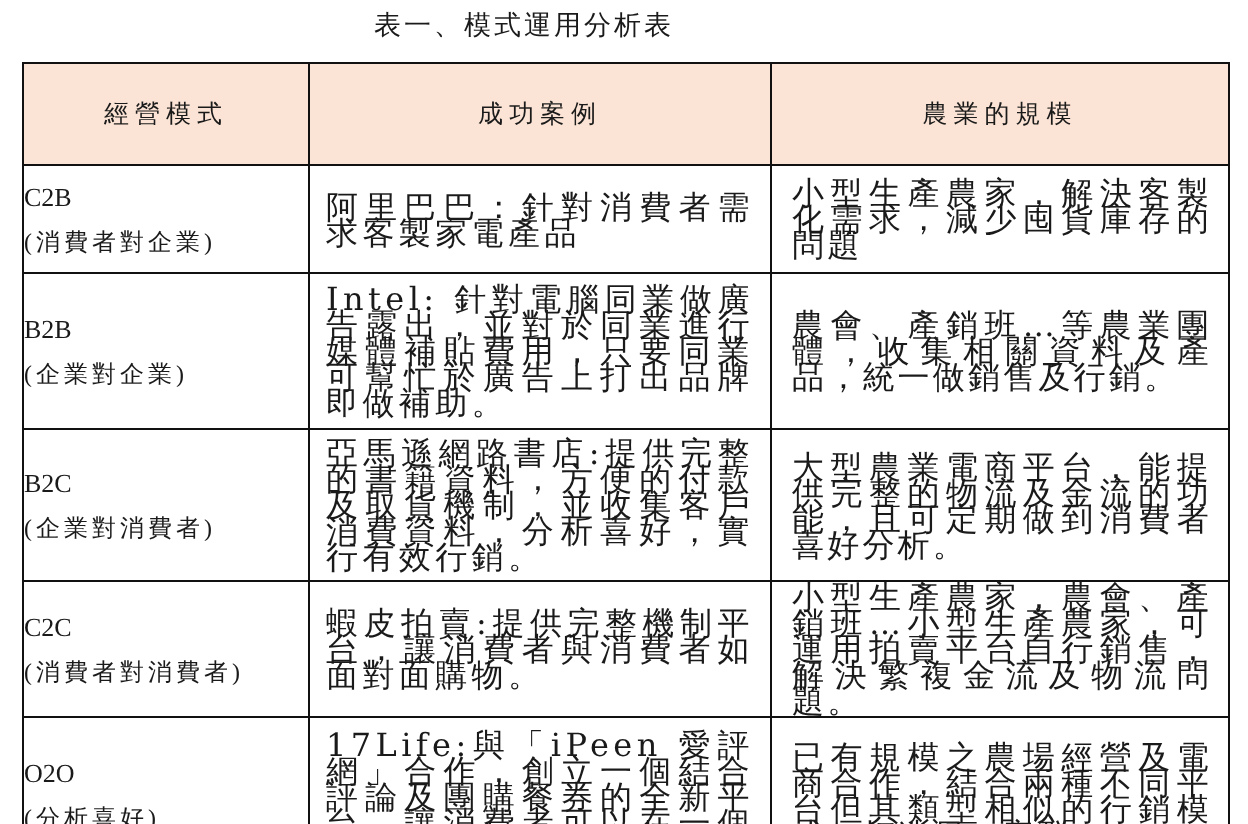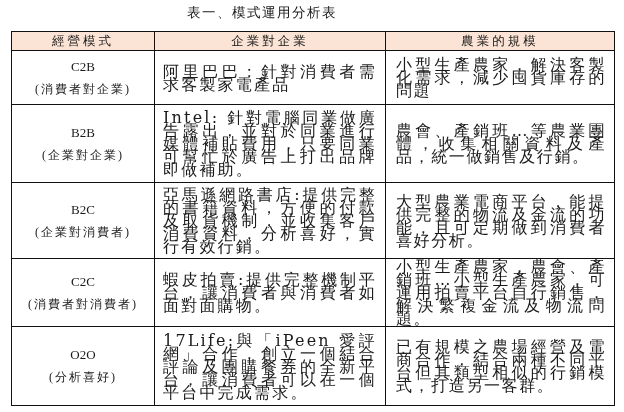--- a/index.html
+++ b/index.html
@@ -4,22 +4,22 @@
 <style>
   html, body { margin:0; padding:0; background:#ffffff; }
   body { width:624px; height:412px; position:relative; overflow:hidden;
          font-family: "DejaVu Serif", "Liberation Serif", serif; color:#1a1a1a; }
   .title { position:absolute; left:0; top:4px; width:524px; text-align:center;
            font-size:13.5px; letter-spacing:1.5px; }
   table.grid { position:absolute; left:11px; top:31px; width:603px;
                border-collapse:collapse; table-layout:fixed; }
   table.grid th, table.grid td { border:1.3px solid #111; vertical-align:middle; }
   table.grid th { background:#fbe4d5; font-weight:normal; font-size:12.5px;
-                  letter-spacing:3px; height:18px; padding:0; text-align:center; }
-  td.model { text-align:center; font-size:12px; line-height:22px; padding:0; }
+                  letter-spacing:3px; height:18px; padding:16px; text-align:center; }
+  td.model { text-align:left; font-size:12px; line-height:22px; padding:0; }
   td.model .code { font-family:"Liberation Serif", serif; font-size:13px; display:block; }
   td.model .sub { display:block; letter-spacing:2px;font-family:Liberation Serif, serif; }
   td.txt { font-size:16px; line-height:13px; padding:1px 8px 1px 8px;
            text-align:justify; letter-spacing:2.2px; word-break:break-all; }
   td.txt.right { padding-left:10px; letter-spacing:1.6px; }
   tr.r1 { height:54px; } tr.r2 { height:78px; } tr.r3 { height:76px; }
   tr.r4 { height:58px; } tr.r5 { height:79px; }
 </style>
 </head>
 <body>
@@ -28,21 +28,21 @@
 
 <table class="grid">
   <colgroup>
     <col style="width:143px">
       <col style="width:231px">
       <col style="width:229px">
   </colgroup>
   <thead>
     <tr>
       <th>經營模式</th>
-      <th>企業對企業</th>
+      <th>成功案例</th>
       <th>農業的規模</th>
     </tr>
   </thead>
   <tbody>
     <tr class="r1">
       <td class="model">
         <span class="code">C2B</span>
         <span class="sub">(消費者對企業)</span>
       </td>
       <td class="txt">阿里巴巴：針對消費者需求客製家電產品</td>

